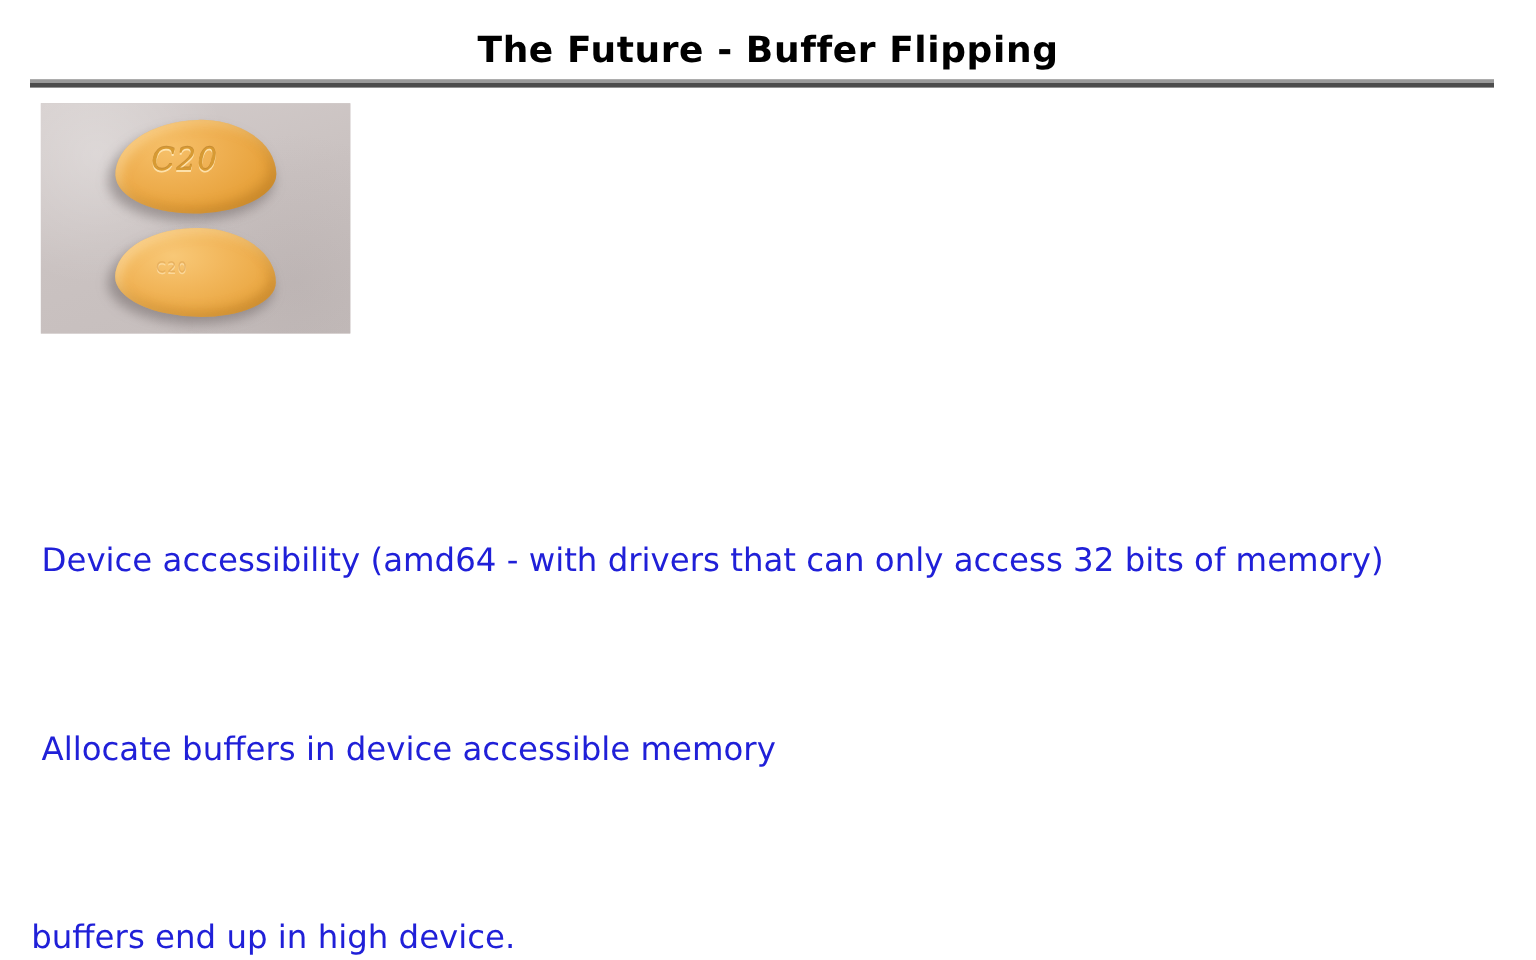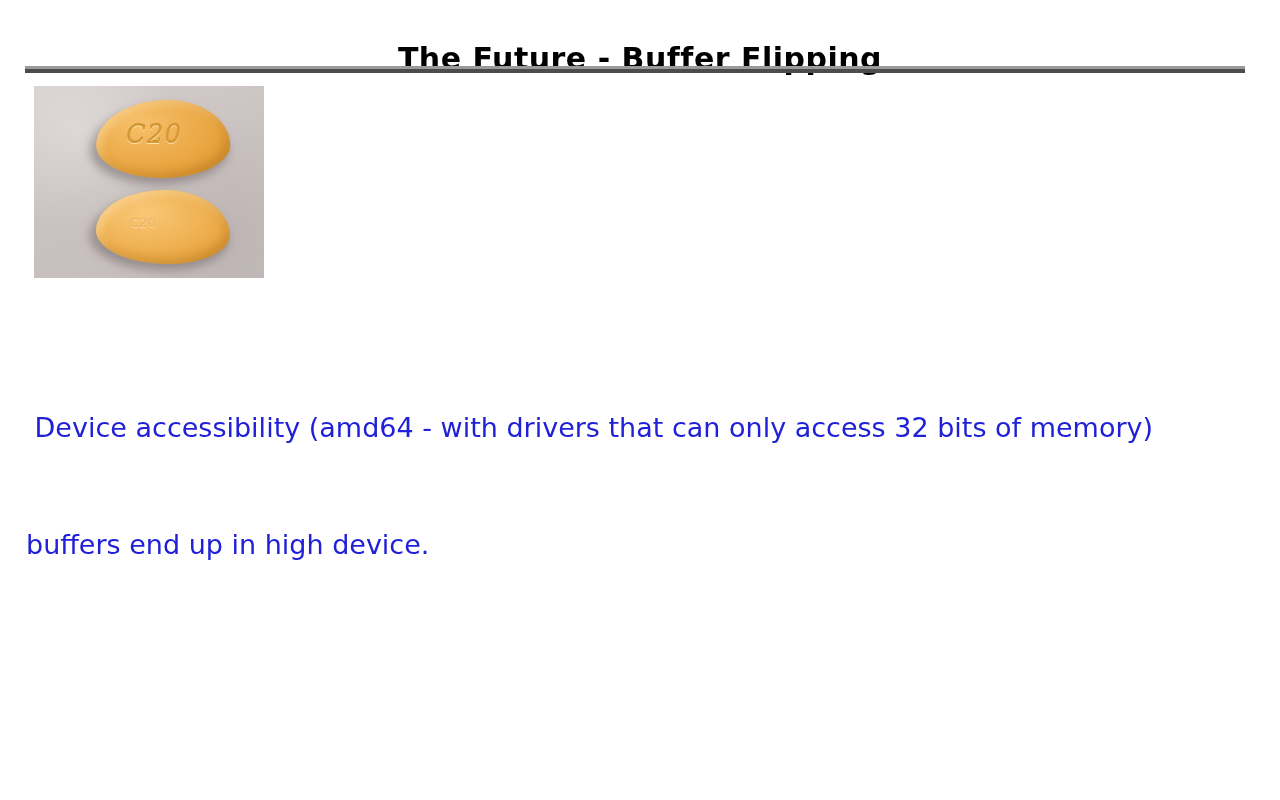--- a/index.html
+++ b/index.html
@@ -12,21 +12,21 @@
     width: 1280px;
     height: 800px;
     position: relative;
     overflow: hidden;
     font-family: "DejaVu Sans", sans-serif;
   }
 
   
   .slide-title {
     position: absolute;
-    top: 42px;
+    top: 26px;
     left: 0;
     width: 1280px;
     text-align: center;
     font-family: "DejaVu Sans", sans-serif;
     font-weight: bold;
     font-size: 30px;
     line-height: 34px;
     letter-spacing: 0.5px;
     color: #000000;
     white-space: pre;
@@ -49,21 +49,21 @@
     width: 100%;
     height: 4px;
     background: #4c4c4c;
   }
 
   
   .photo {
     position: absolute;
     left: 34px;
     top: 86px;
-    width: 230px;
+    width: 258px;
     height: 192px;
     background: #cdc6c5;
     overflow: hidden;
   }
   .photo .grain {
     position: absolute;
     inset: 0;
     background:
       radial-gradient(circle at 18% 22%, rgba(255,255,255,0.28) 0%, rgba(255,255,255,0) 42%),
       radial-gradient(circle at 82% 78%, rgba(150,140,140,0.20) 0%, rgba(150,140,140,0) 48%),
@@ -151,20 +151,21 @@
     top: 330px;
     width: 1230px;
     color: #2020d8;
     font-family: "DejaVu Sans", sans-serif;
     font-size: 27px;
     line-height: 39px;
     white-space: pre;
   }
   .body-line {
     white-space: pre;
+    margin-top: 40px;
   }
 </style>
 </head>
 <body>
 
 <div class="slide-title">The Future - Buffer Flipping</div>
 
 <div class="title-rule">
   <div class="rule-top"></div>
   <div class="rule-bottom"></div>
@@ -175,18 +176,19 @@
   <div class="pill-shadow pill-top-shadow"></div>
   <div class="pill pill-top"></div>
   <div class="pill-imprint">C20</div>
   <div class="pill-shadow pill-bottom-shadow"></div>
   <div class="pill pill-bottom"></div>
   <div class="pill-imprint-faint">C20</div>
 </div>
 
 <div class="body-text">
   <div class="body-line"> Device accessibility (amd64 - with drivers that can only access 32 bits of memory)</div>
+  <div class="body-line"> Allocate buffers in device accessible memory</div>
   <div class="body-line">buffers end up in high device.</div>
   
   
   
   
 </div>
 
 </body></html>

